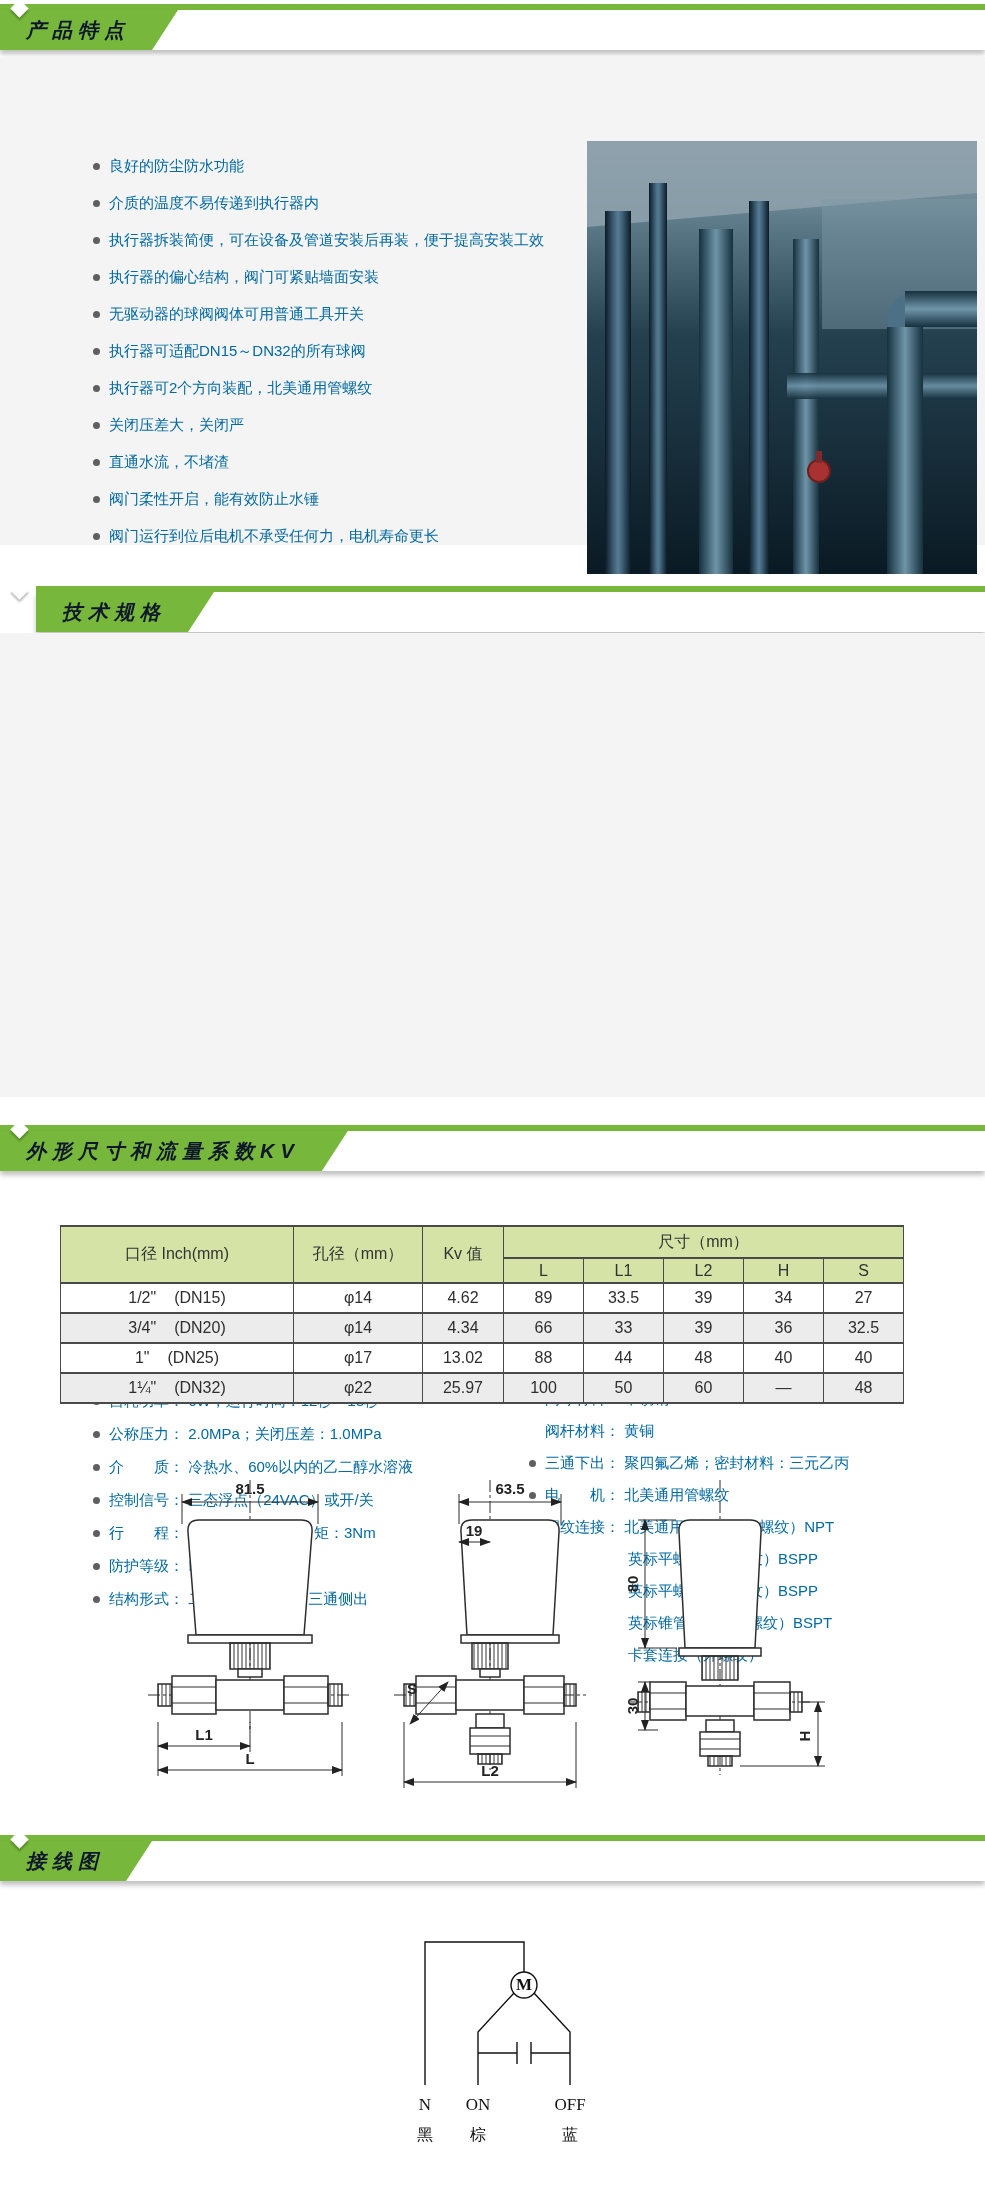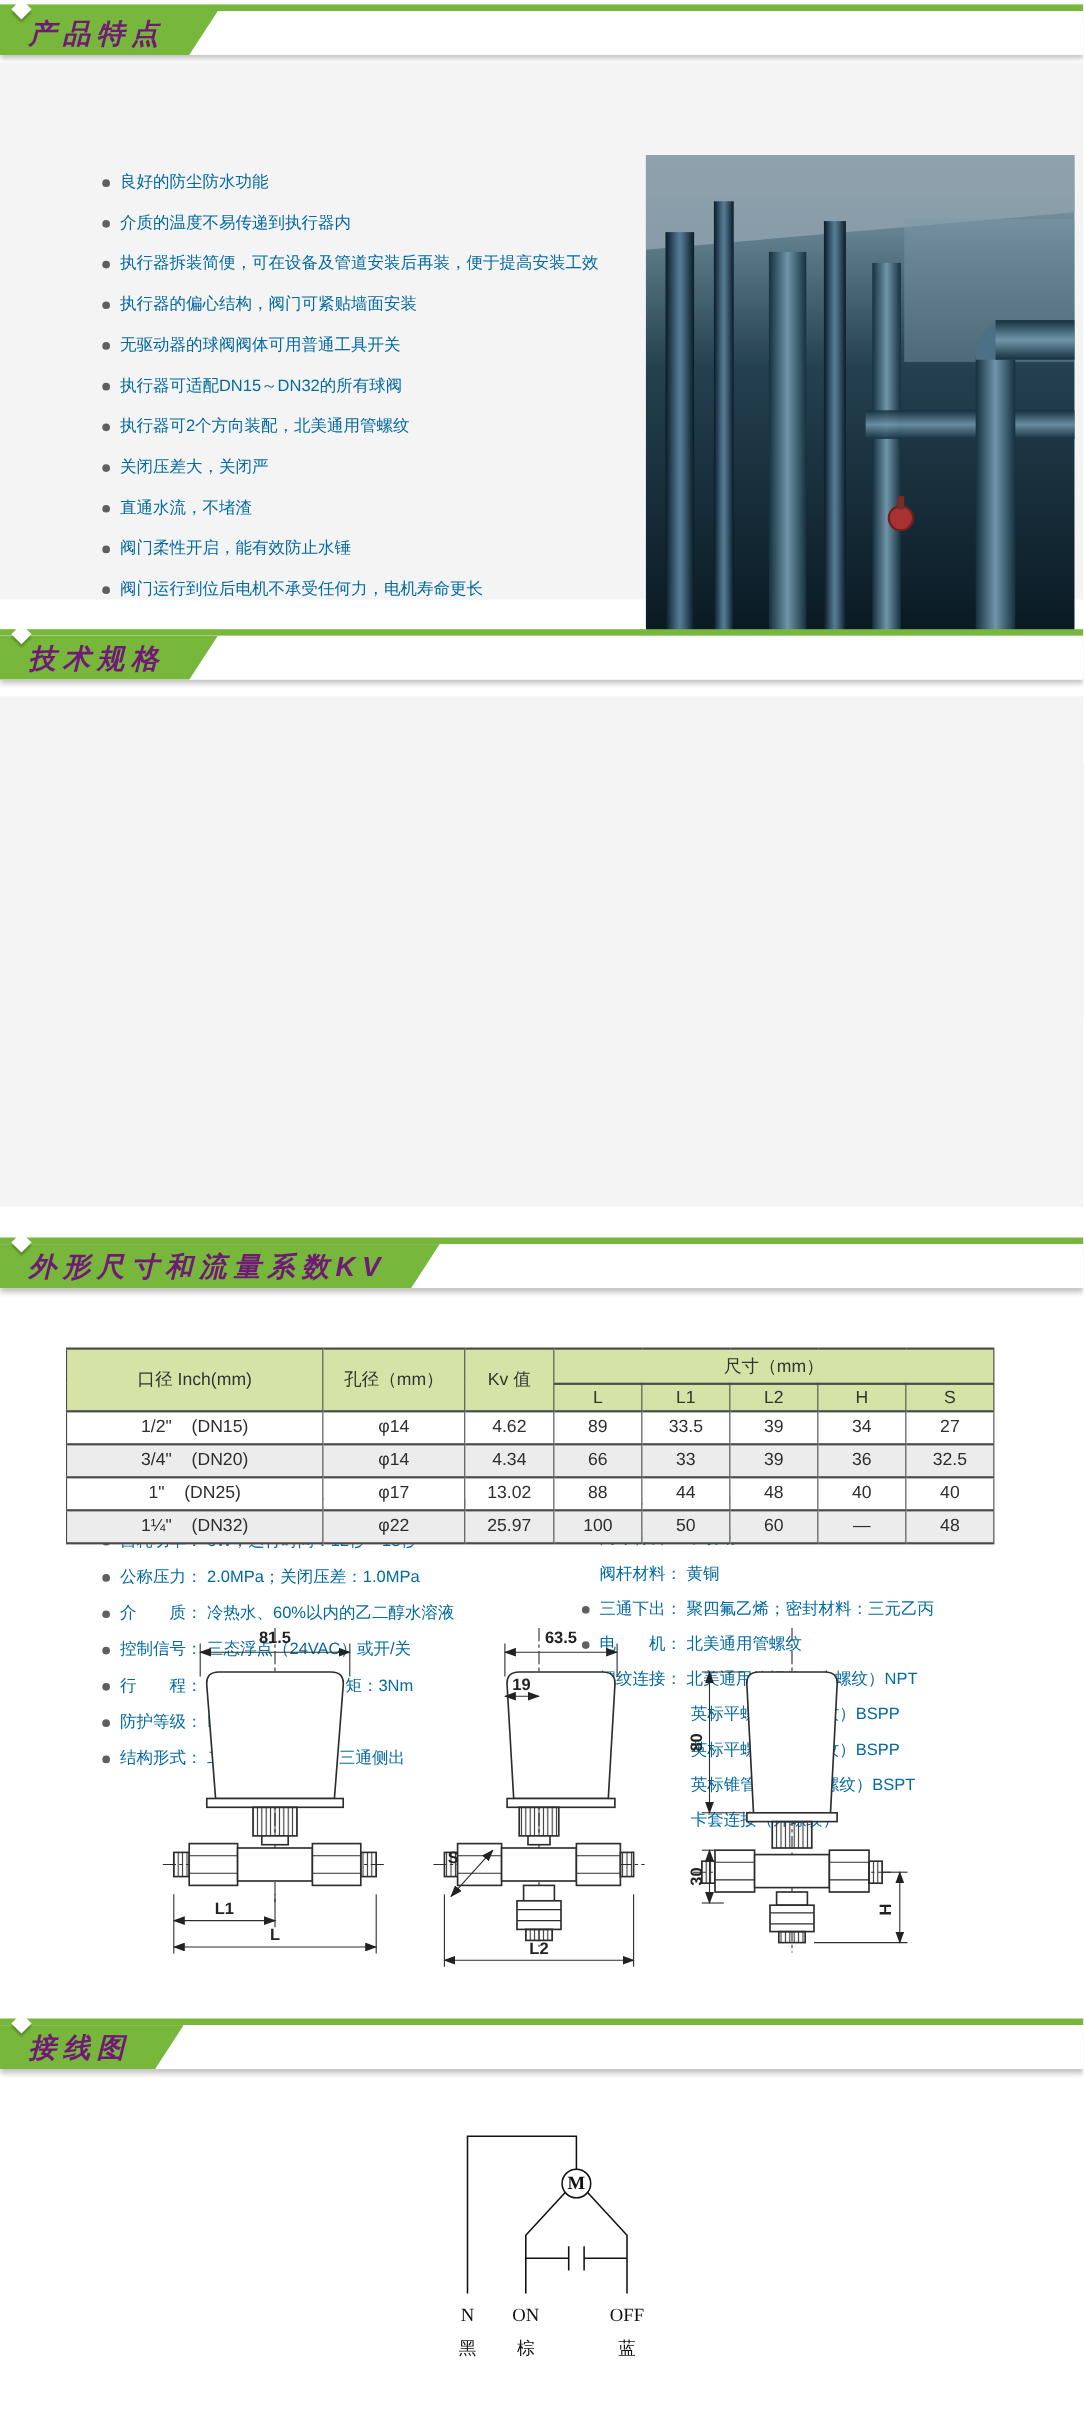--- a/index.html
+++ b/index.html
@@ -6,22 +6,22 @@
   body{font-family:"Liberation Sans","DejaVu Sans",sans-serif;}
   .page{position:relative;width:985px;height:2193px;background:#fff;overflow:hidden;}
 
   
   .banner{position:absolute;left:0;right:0;}
   .bstrip{height:6px;background:#77b73c;}
   .brow{position:relative;height:40px;background:#ffffff;box-shadow:0 4px 5px rgba(0,0,0,.25);}
   .bblock{position:absolute;top:0;left:0;height:100%;background:#77b73c;
           clip-path:polygon(0 0,100% 0,calc(100% - 26px) 100%,0 100%);
           display:flex;align-items:center;padding:0 48px 0 26px;}
-  .btitle{font-size:25px;font-weight:bold;font-style:italic;letter-spacing:6px;
-          color:#701a75;white-space:nowrap;}
+  .btitle{font-size:20px;font-weight:bold;font-style:italic;letter-spacing:6px;
+          color:#0f172a;white-space:nowrap;}
   .bdiamond{position:absolute;left:13px;top:-2px;width:13px;height:13px;background:#ffffff;
             transform:rotate(45deg);box-shadow:2px 2px 2px rgba(0,0,0,.25);z-index:2;}
 
   
   .panel{position:absolute;left:0;right:0;background:#f4f4f4;}
 
   
   .blist{list-style:none;margin:0;padding:0;position:absolute;}
   .blist li{position:relative;padding-left:17px;color:#0369a1;font-size:15px;white-space:nowrap;}
   .dot{position:absolute;left:1px;top:50%;margin-top:-3px;width:7px;height:7px;
@@ -122,21 +122,21 @@
       <rect x="206" y="98" width="26" height="335" fill="url(#pipeG2)"></rect>
       <rect x="200" y="232" width="190" height="26" fill="url(#pipeH)" opacity="0.9"></rect>
       <rect x="300" y="184" width="36" height="249" fill="url(#pipeG2)"></rect>
       <path d="M300,186 Q300,150 336,150 L336,186 Z" fill="#4c7085"></path>
       <rect x="318" y="150" width="72" height="36" fill="url(#pipeH)"></rect>
       <circle cx="232" cy="330" r="11" fill="#a83232" stroke="#6e1f1f" stroke-width="2"></circle>
       <rect x="229" y="310" width="6" height="12" fill="#7c2a2a"></rect>
     </svg>
   </div>
 
-  <div class="banner" style="top:572px;">
+  <div class="banner" style="top:586px;padding-left:36px;">
     <div class="bdiamond"></div>
     <div class="bstrip"></div>
     <div class="brow">
       <div class="bblock">
         <span class="btitle">技术规格</span>
       </div>
     </div>
   </div>
 
   <div class="panel" style="top:633px;height:464px;">

